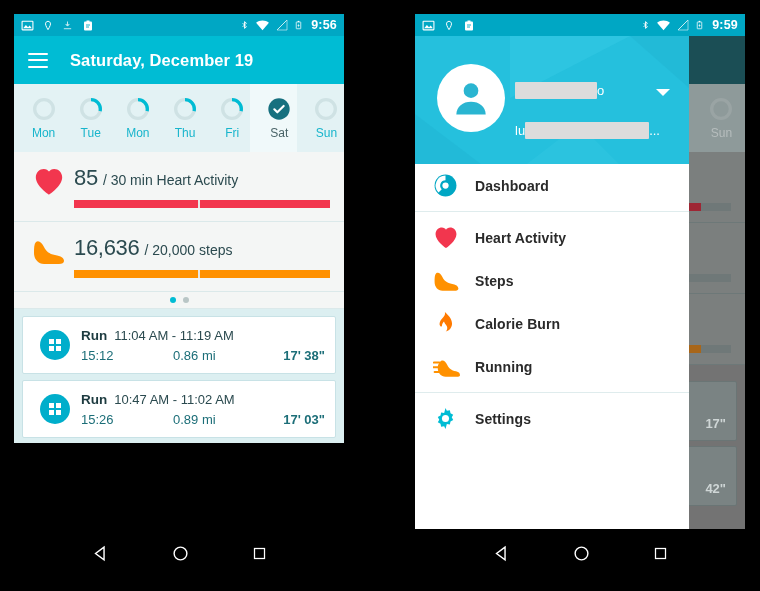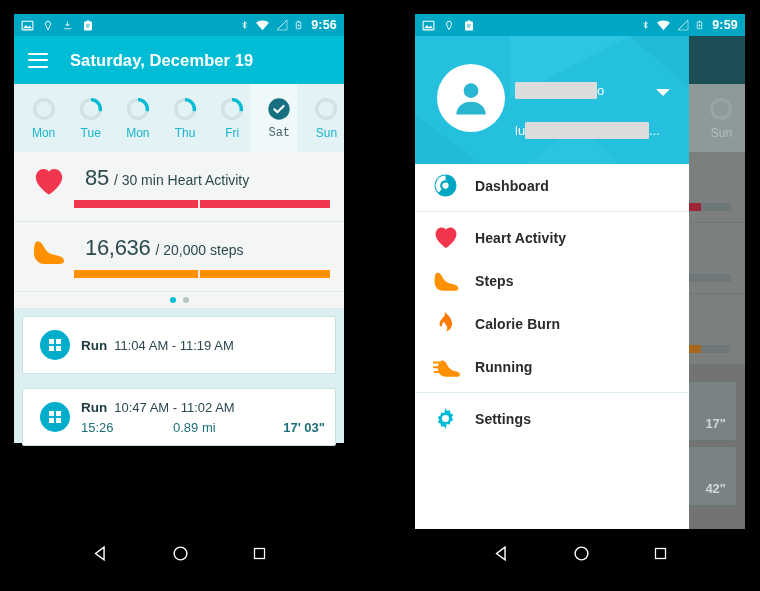--- a/index.html
+++ b/index.html
@@ -25,45 +25,45 @@
              cursor:pointer;flex:0 0 auto;}
   .hamburger i{display:block;height:2px;background:#fff;border-radius:1px;}
   .appbar-title{color:#fff;font-size:16.5px;font-weight:bold;margin-left:22px;letter-spacing:.1px;}
 
   
   .days{height:68px;background:#e3f2f4;display:flex;}
   .day{flex:1;display:flex;flex-direction:column;align-items:center;justify-content:center;
        gap:5px;cursor:pointer;padding-left:12px;}
   .day.selected{background:#f0f9fa;}
   .day-label{font-size:12px;color:#18b5cc;}
-  .day.selected .day-label{color:#4a6468;font-family:Liberation Mono, monospace;}
+  .day.selected .day-label{color:#4a6468;}
   .ring{width:24px;height:24px;}
 
   
   .stats{background:#e3f2f4;}
   .stat{background:#f4f6f5;display:flex;align-items:flex-start;padding:13px 14px 14px 12px;
         box-sizing:border-box;border-bottom:1px solid #dbe9ea;height:70px;cursor:pointer;}
   .stat-ico{width:46px;flex:0 0 46px;display:flex;align-items:center;justify-content:center;
             padding-top:2px;}
   .stat-body{flex:1;padding-left:2px;}
   .stat-line{display:flex;align-items:baseline;white-space:nowrap;}
-  .stat-val{font-size:22px;color:#2b4a4f;letter-spacing:-.3px;margin-left:11px;}
+  .stat-val{font-size:22px;color:#2b4a4f;letter-spacing:-.3px;}
   .stat-sub{font-size:14px;color:#2b4a4f;margin-left:5px;}
   .bar{margin-top:9px;height:8px;display:flex;gap:2px;background:#e6e8e7;}
   .seg{height:8px;}
 
   .dots{height:16px;background:#f4f6f5;display:flex;align-items:center;justify-content:center;gap:7px;
         border-bottom:1px solid #dbe9ea;}
   .dot{width:6px;height:6px;border-radius:50%;background:#b9c6c6;}
   .dot.on{background:#00bcd4;}
 
   
   .activities{background:#dceff1;padding:7px 8px 8px;height:134px;box-sizing:border-box;}
   .act{background:#fff;border:1px solid #c8e2e6;border-radius:2px;display:flex;align-items:center;
-       padding:7px 10px;box-sizing:border-box;height:58px;margin-bottom:14px;cursor:pointer;}
+       padding:7px 10px;box-sizing:border-box;height:58px;margin-bottom:6px;cursor:pointer;}
   .act-ico{flex:0 0 44px;display:flex;align-items:center;justify-content:center;}
   .act-body{flex:1;padding-left:4px;}
   .act-top{display:flex;align-items:baseline;gap:7px;}
   .act-title{font-size:13.5px;font-weight:bold;color:#1d3b40;}
   .act-time{font-size:13px;color:#2b4a4f;}
   .act-bot{display:flex;margin-top:5px;font-size:13px;color:#1c6e78;}
   .act-dur{flex:0 0 92px;}
   .act-dist{flex:1;}
   .act-pace{flex:0 0 62px;text-align:right;font-weight:bold;}
 
@@ -262,20 +262,25 @@
             <rect x="17" y="10" width="5" height="5" fill="#fff"></rect>
             <rect x="10" y="17" width="5" height="5" fill="#fff"></rect>
             <rect x="17" y="17" width="5" height="5" fill="#fff"></rect>
           </svg>
       </div>
       <div class="act-body">
         <div class="act-top">
           <span class="act-title">Run</span>
           <span class="act-time">11:04 AM - 11:19 AM</span>
         </div>
+        <div class="act-bot">
+          <span class="act-dur">15:12</span>
+          <span class="act-dist">0.86 mi</span>
+          <span class="act-pace">17' 38"</span>
+        </div>
       </div>
     </div>
     <div class="act">
       <div class="act-ico">
         <svg width="32" height="32" viewBox="0 0 32 32">
             <circle cx="16" cy="16" r="15" fill="#00aecb"></circle>
             <rect x="10" y="10" width="5" height="5" fill="#fff"></rect>
             <rect x="17" y="10" width="5" height="5" fill="#fff"></rect>
             <rect x="10" y="17" width="5" height="5" fill="#fff"></rect>
             <rect x="17" y="17" width="5" height="5" fill="#fff"></rect>

